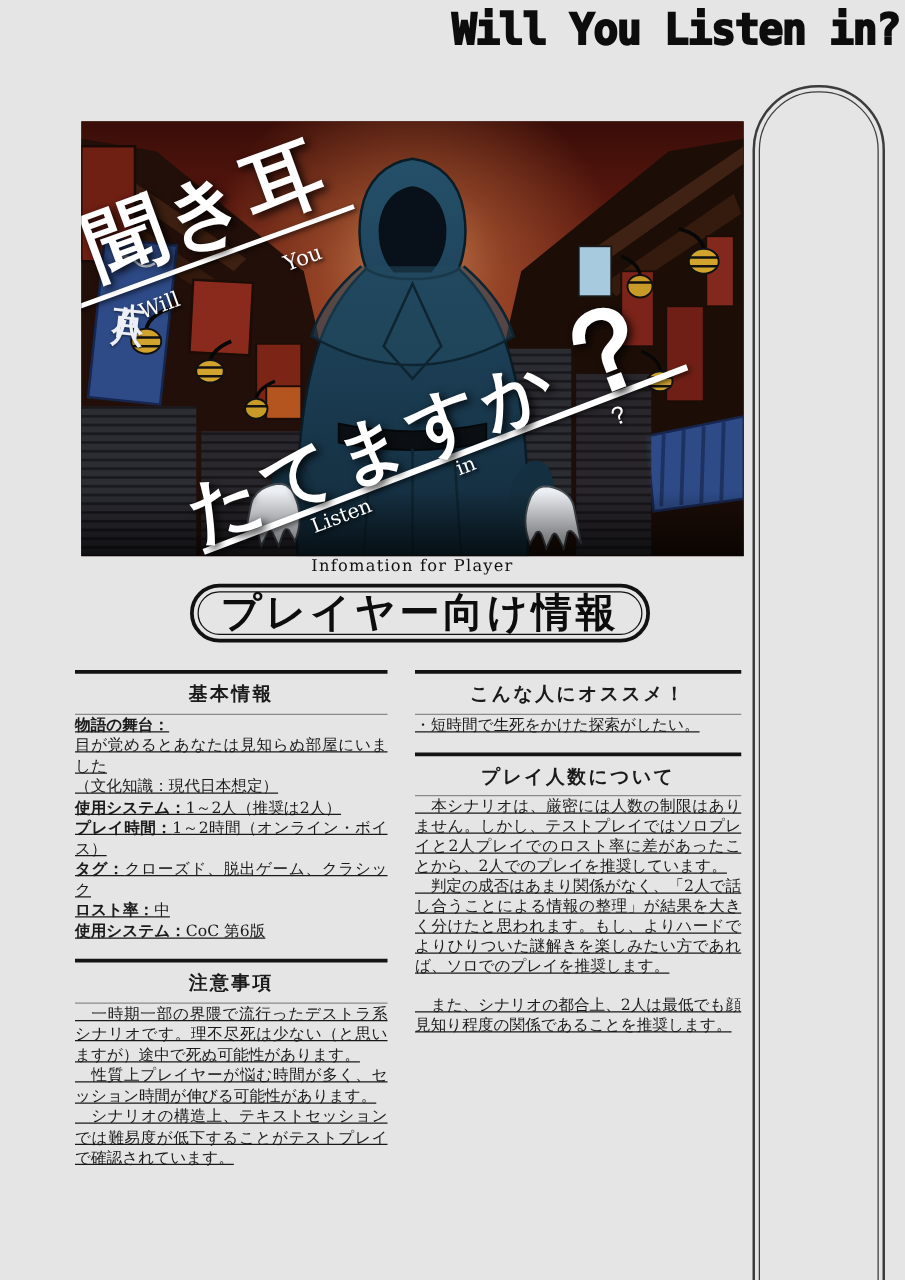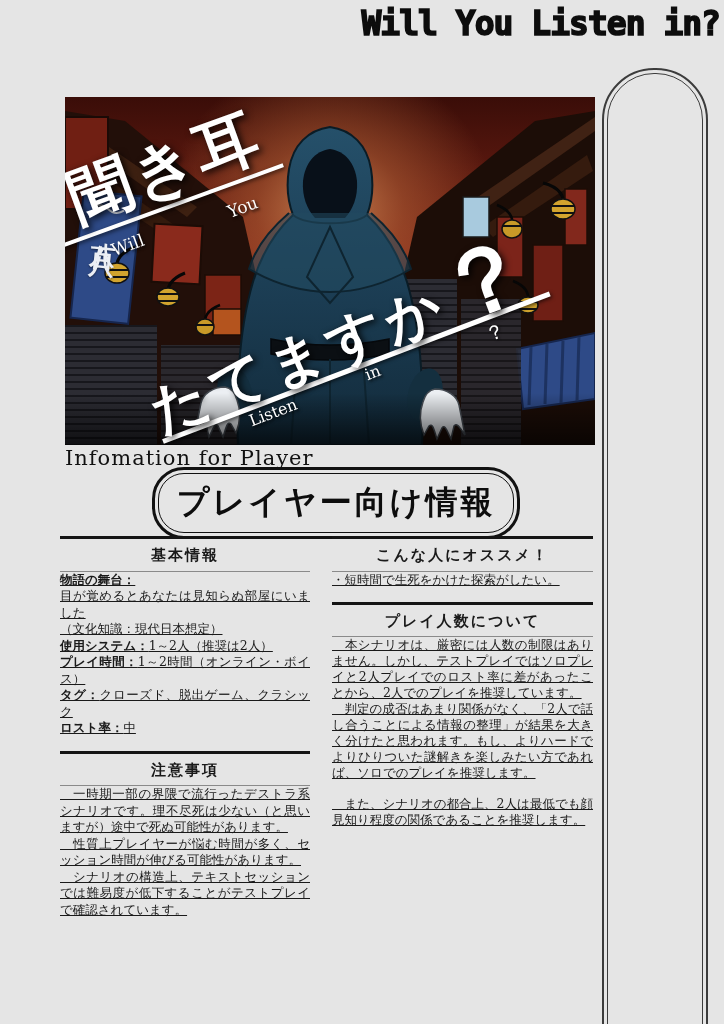--- a/index.html
+++ b/index.html
@@ -33,23 +33,23 @@
   .t-tatemasu .bigq{font-size:92px;vertical-align:-6px;}
   .t-line2{left:98px;top:342px;width:414px;height:5px;background:#fff;
     transform:rotate(-20.9deg);transform-origin:0 50%;box-shadow:1px 2px 4px rgba(0,0,0,.6);}
   .t-qsmall{left:420px;top:222px;font-size:20px;transform:rotate(-21deg);text-shadow:1px 1px 3px rgba(0,0,0,.9);}
   .t-listen{left:183px;top:306px;font-size:16px;transform:rotate(-21deg);text-shadow:1px 2px 3px rgba(0,0,0,.9);}
   .t-in{left:300px;top:266px;font-size:16px;transform:rotate(-21deg);text-shadow:1px 2px 3px rgba(0,0,0,.9);}
   .t-banner{left:24px;top:126px;writing-mode:vertical-rl;font-size:25px;font-weight:bold;
     color:#eceff5;letter-spacing:5px;transform:rotate(6deg);text-shadow:0 1px 2px rgba(0,0,0,.5);}
 
   
-  .intro-label{position:absolute;left:65px;top:446px;width:530px;
-    font-size:21px;letter-spacing:1px;color:#111;}
-  .title-box{position:absolute;left:152px;top:467px;width:368px;height:72px;
+  .intro-label{position:absolute;left:65px;top:446px;width:530px;text-align:center;
+    font-size:13px;letter-spacing:1px;color:#111;}
+  .title-box{position:absolute;left:152px;top:467px;width:368px;height:47px;
     border:3px solid #111;border-radius:32px;box-sizing:border-box;font-family:Liberation Serif, serif;}
   .title-box::before{content:"";position:absolute;inset:3px;border:1.5px solid #111;border-radius:26px;}
   .title-box .tb-text{position:absolute;left:0;top:0;width:100%;height:100%;
     display:flex;align-items:center;justify-content:center;
     font-size:32px;font-weight:bold;letter-spacing:3px;color:#0d0d0d;}
 
   
   .col{position:absolute;font-size:12.5px;line-height:16.5px;}
   .col-left{left:60px;top:536px;width:250px;}
   .col-right{left:332px;top:536px;width:261px;}
@@ -203,20 +203,21 @@
       <div class="t">基本情報</div>
     </div>
     <div class="body">
       <div class="fl"><b>物語の舞台：</b></div>
       <div>目が覚めるとあなたは見知らぬ部屋にいました</div>
       <div>（文化知識：現代日本想定）</div>
       <div class="fl"><b>使用システム：</b><span>1～2人（推奨は2人）</span></div>
       <div class="fl"><b>プレイ時間：</b><span>1～2時間（オンライン・ボイス）</span></div>
       <div class="fl"><b>タグ：</b><span>クローズド、脱出ゲーム、クラシック</span></div>
       <div class="fl"><b>ロスト率：</b><span>中</span></div>
+      <div class="fl"><b>使用システム：</b><span>CoC 第6版</span></div>
     </div>
 
     <div class="sec-head mt">
       <div class="t">注意事項</div>
     </div>
     <div class="body">
       <p class="para">　一時期一部の界隈で流行ったデストラ系シナリオです。理不尽死は少ない（と思いますが）途中で死ぬ可能性があります。</p>
       <p class="para">　性質上プレイヤーが悩む時間が多く、セッション時間が伸びる可能性があります。</p>
       <p class="para">　シナリオの構造上、テキストセッションでは難易度が低下することがテストプレイで確認されています。</p>
     </div>

